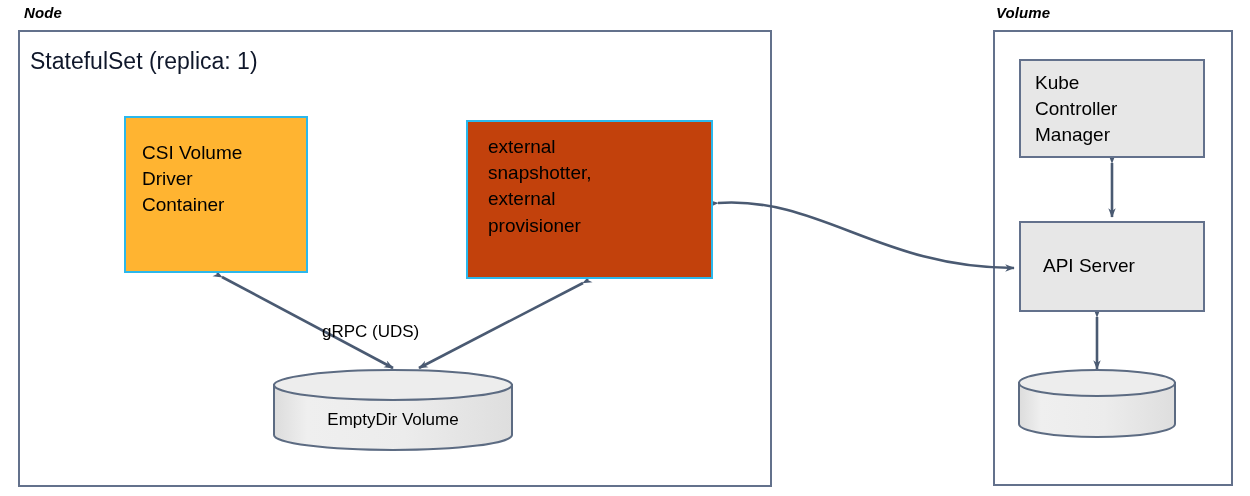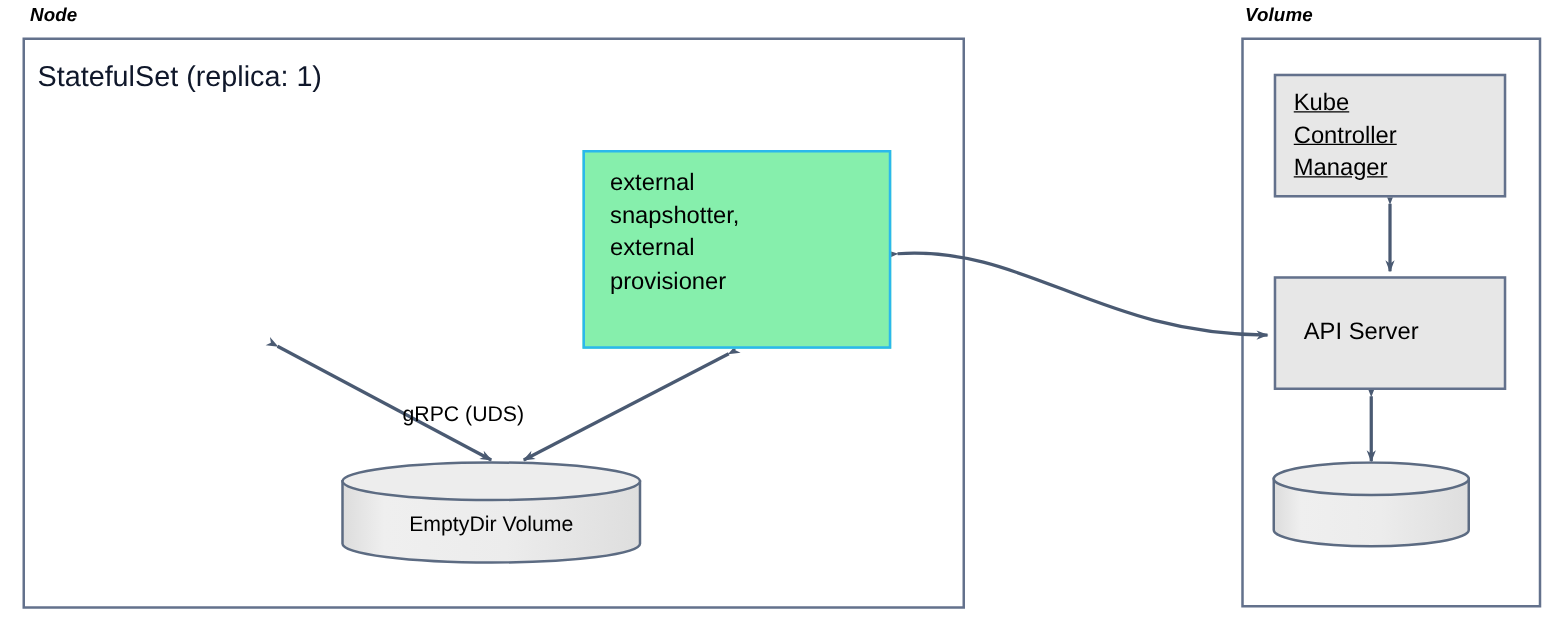--- a/index.html
+++ b/index.html
@@ -58,21 +58,21 @@
     font-size: 19px;
     line-height: 1.38;
     color: #000000;
     white-space: pre-line;
   }
   .rect-orange {
     background: #ffb431;
     border: 2px solid #2bb8ec;
   }
   .rect-green {
-    background: #86efac;
+    background: #c2410c;
     border: 2px solid #2bb8ec;
   }
   .rect-gray {
     background: #e7e7e7;
     border: 2px solid #63718c;
   }
   .rect-gray .rect-text {
     font-size: 19px;
   }
 
@@ -150,20 +150,25 @@
     <g>
       <line x1="1112" y1="163" x2="1112" y2="217" stroke="#4a5a72" stroke-width="2.6" marker-start="url(#ah)" marker-end="url(#ah)"></line>
     </g>
 
       etcd --&gt;
     <g>
       <line x1="1097" y1="317" x2="1097" y2="369" stroke="#4a5a72" stroke-width="2.6" marker-start="url(#ah)" marker-end="url(#ah)"></line>
     </g>
   </svg>
 
+  <div class="rect rect-orange" style="left:124px; top:116px; width:184px; height:157px; padding:22px 0 0 16px;">
+    <span class="rect-text">CSI Volume
+Driver
+Container</span>
+  </div>
 
   <div class="rect rect-green" style="left:466px; top:120px; width:247px; height:159px; padding:12px 0 0 20px;">
     <span class="rect-text">external
 snapshotter,
 external
 provisioner</span>
   </div>
 
   <div class="cyl" style="left:272px; top:368px; width:242px; height:84px;">
     <svg width="242" height="84" viewBox="0 0 242 84" xmlns="http://www.w3.org/2000/svg">
@@ -176,21 +181,21 @@
         </linearGradient>
       </defs>
       <path d="M2,17 L2,67 A119,15 0 0 0 240,67 L240,17 Z" fill="url(#cylg1)" stroke="#5c6b82" stroke-width="2"></path>
       <ellipse cx="121" cy="17" rx="119" ry="15" fill="#ededed" stroke="#5c6b82" stroke-width="2"></ellipse>
     </svg>
     <div class="cyl-label" style="top:42px;">EmptyDir Volume</div>
   </div>
 
   <div class="edge-label" style="left:322px; top:286px;">gRPC (UDS)</div>
 
-  <div class="rect rect-gray" style="left:1019px; top:59px; width:186px; height:99px; padding:9px 0 0 14px;text-decoration:underline;">
+  <div class="rect rect-gray" style="left:1019px; top:59px; width:186px; height:99px; padding:9px 0 0 14px;">
     <span class="rect-text">Kube
 Controller
 Manager</span>
   </div>
 
   <div class="rect rect-gray" style="left:1019px; top:221px; width:186px; height:91px; align-items:center; padding:0 0 0 22px;text-align:right;">
     <span class="rect-text">API Server</span>
   </div>
 
   <div class="cyl" style="left:1017px; top:369px; width:160px; height:70px;">

